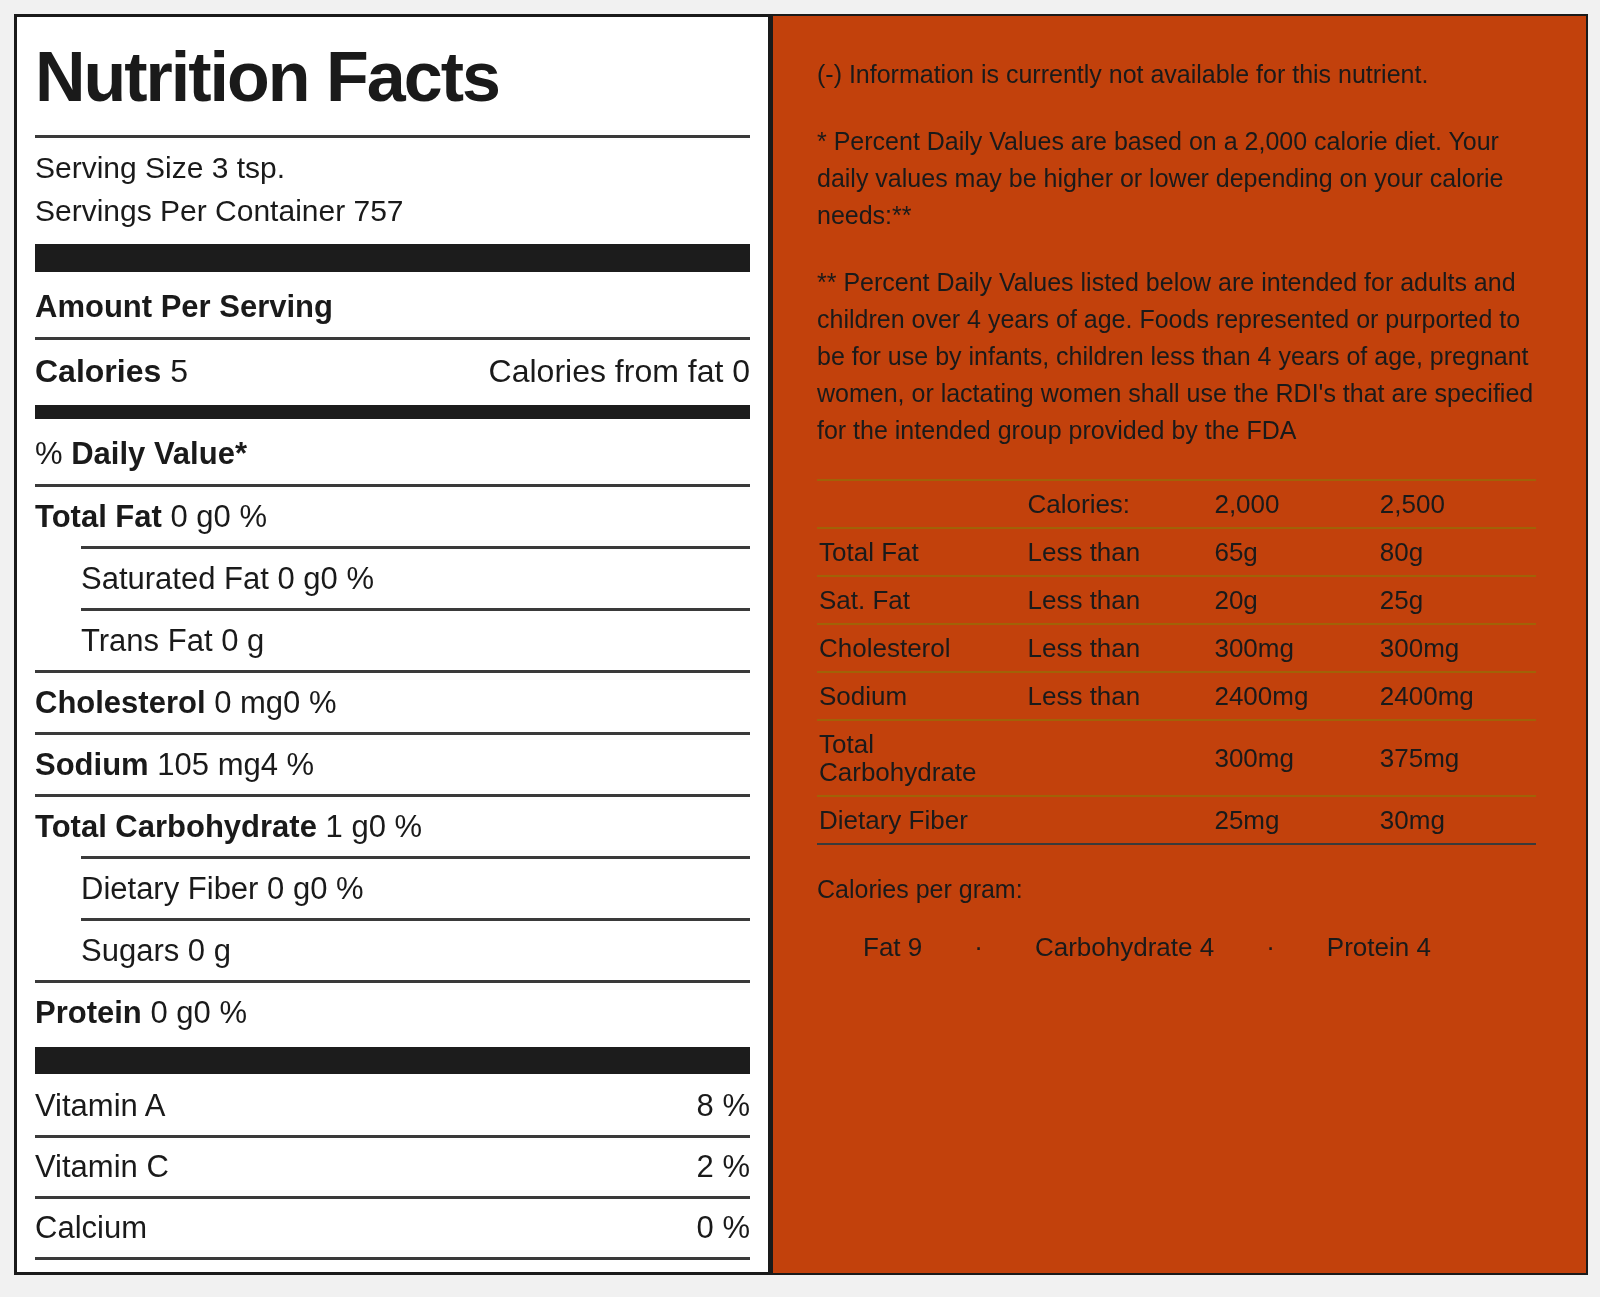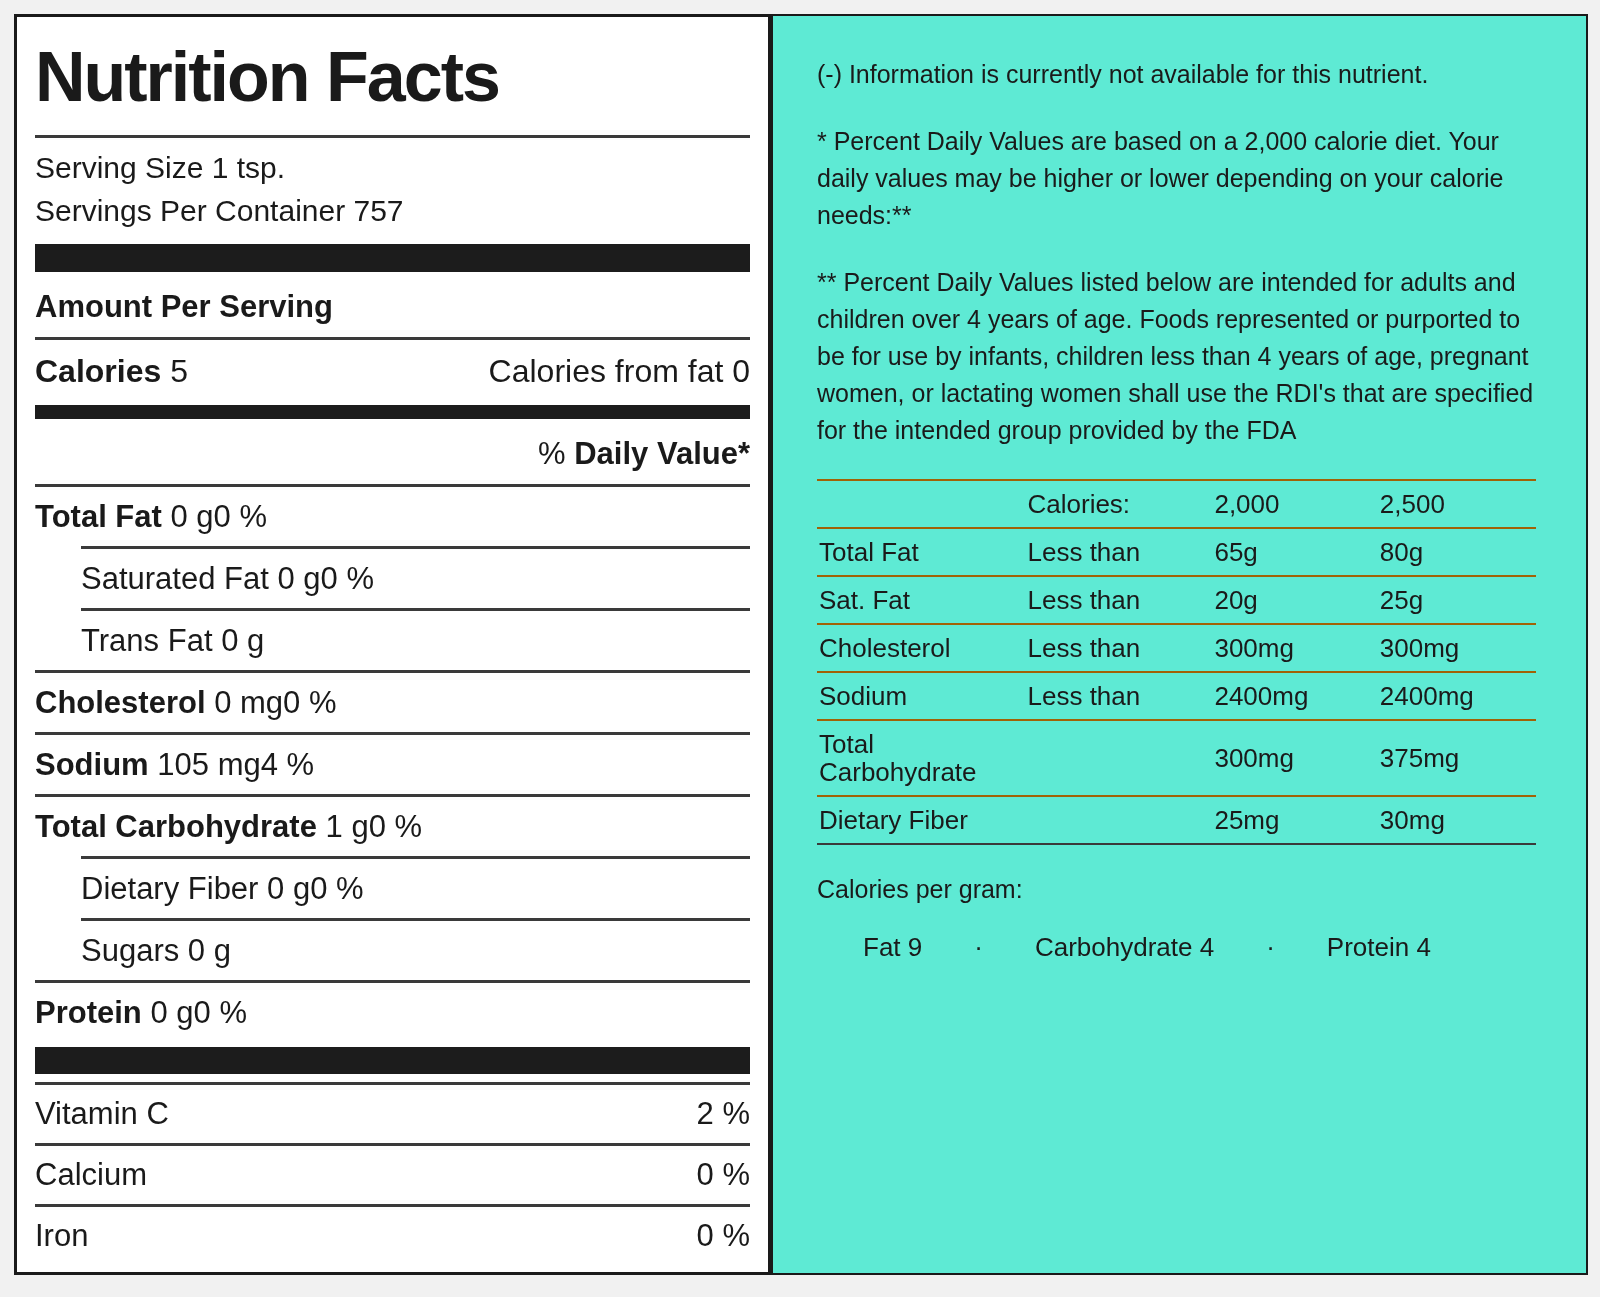--- a/index.html
+++ b/index.html
@@ -35,29 +35,29 @@
   .bar-3 { height: 27px; margin: 10px 0 8px 0; }
   .nf-amount-per-serving { font-size: 31px; font-weight: bold; line-height: 50px; }
   .nf-row {
     display: flex; justify-content: flex-start; align-items: baseline;
     font-size: 31px; line-height: 49px;
   }
   .nf-row .name b { font-weight: bold; }
   .nf-row.sub { padding-left: 46px; }
   .nf-pct { font-size: 31px; }
   .nf-calories-row { display: flex; justify-content: space-between; font-size: 32px; line-height: 52px; }
-  .nf-dv-head { text-align: right; font-size: 31px; line-height: 50px; }
+  .nf-dv-head { text-align: left; font-size: 31px; line-height: 50px; }
   .nf-dv-head b { font-weight: bold; }
   .nf-vit-row { display: flex; justify-content: space-between; font-size: 31px; line-height: 48px; }
 
   
   .info-box {
     position: absolute; left: 771px; top: 14px;
     width: 817px; height: 1261px;
-    background: #5eead4;
+    background: #c2410c;
     border: 2px solid #1a1a1a;
     padding: 40px 50px 0 44px;
     overflow: hidden;
   }
   .info-box p { margin: 0 0 30px 0; font-size: 25px; line-height: 37px; }
   .dv-table {
     width: 100%; border-collapse: collapse; margin-top: 14px;
     border-bottom: 2px solid #3a3a3a;
   }
   .dv-table tr { border-top: 2px solid #a16207; }
@@ -78,21 +78,21 @@
 </style>
 </head>
 <body>
 
 <div class="stage">
 
   <div class="nf-box">
     <div class="nf-title">Nutrition Facts</div>
     <div class="sep title-sep"></div>
 
-    <div class="nf-serving">Serving Size 1 tsp.</div>
+    <div class="nf-serving">Serving Size 3 tsp.</div>
     <div class="nf-serving">Servings Per Container 757</div>
 
     <div class="thick-bar bar-1"></div>
 
     <div class="nf-amount-per-serving">Amount Per Serving</div>
     <div class="sep"></div>
 
     <div class="nf-calories-row">
       <span class="name"><b>Calories</b>&nbsp;<span>5</span></span>
       <span>Calories from fat 0</span>
@@ -151,20 +151,24 @@
     </div>
     <div class="sep"></div>
 
     <div class="nf-row">
       <span class="name"><b>Protein</b>&nbsp;<span>0 g</span></span>
       <span class="nf-pct">0 %</span>
     </div>
 
     <div class="thick-bar bar-3"></div>
 
+    <div class="nf-vit-row">
+      <span>Vitamin A</span>
+      <span>8 %</span>
+    </div>
     <div class="sep"></div>
     <div class="nf-vit-row">
       <span>Vitamin C</span>
       <span>2 %</span>
     </div>
     <div class="sep"></div>
     <div class="nf-vit-row">
       <span>Calcium</span>
       <span>0 %</span>
     </div>

